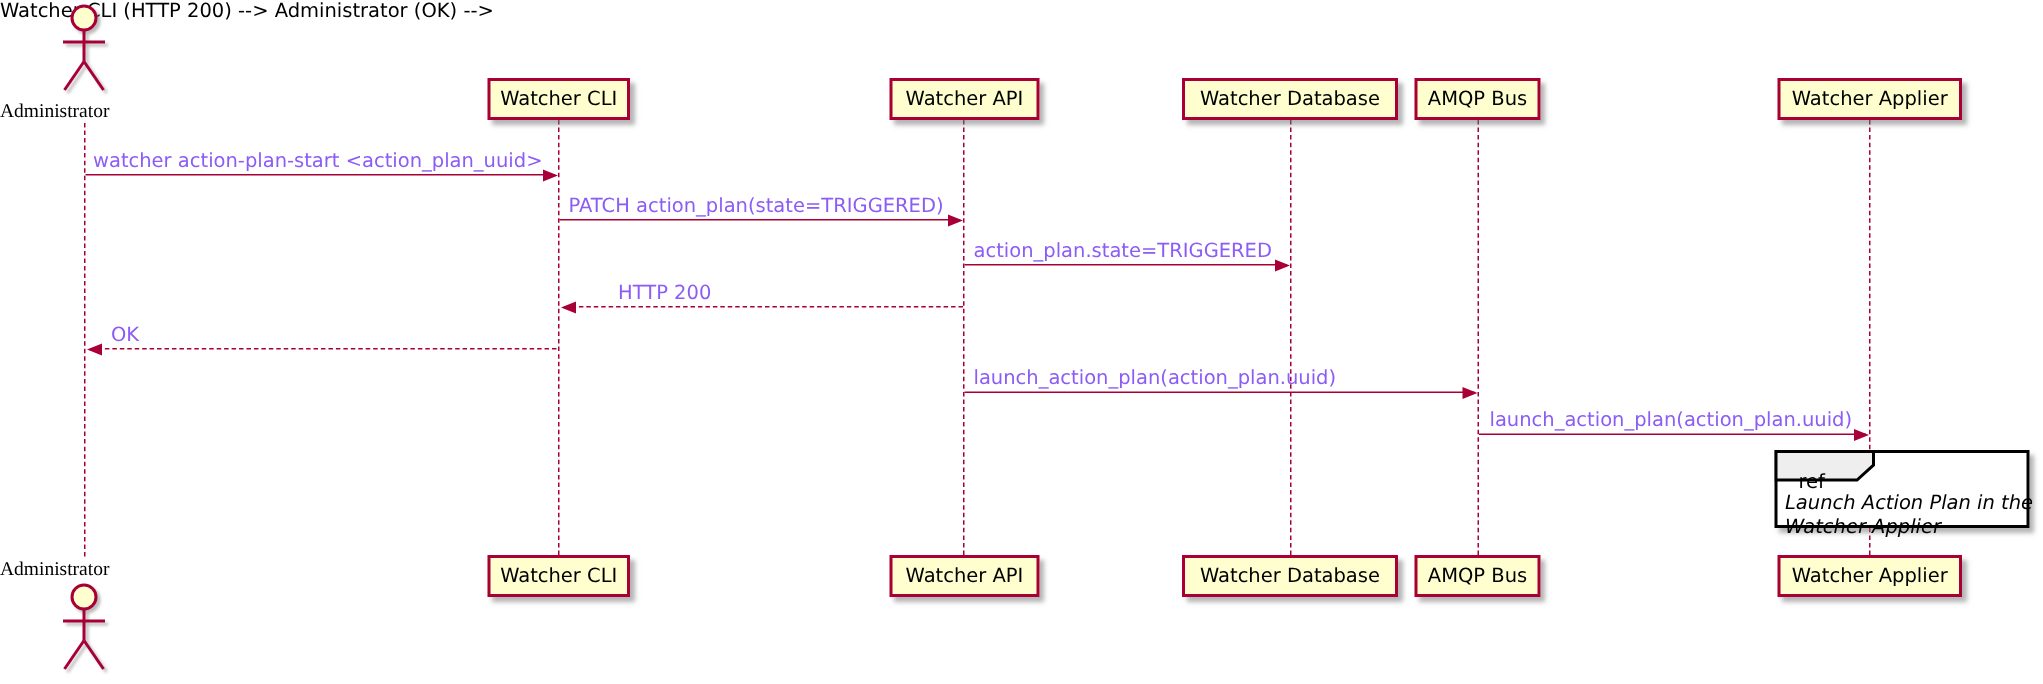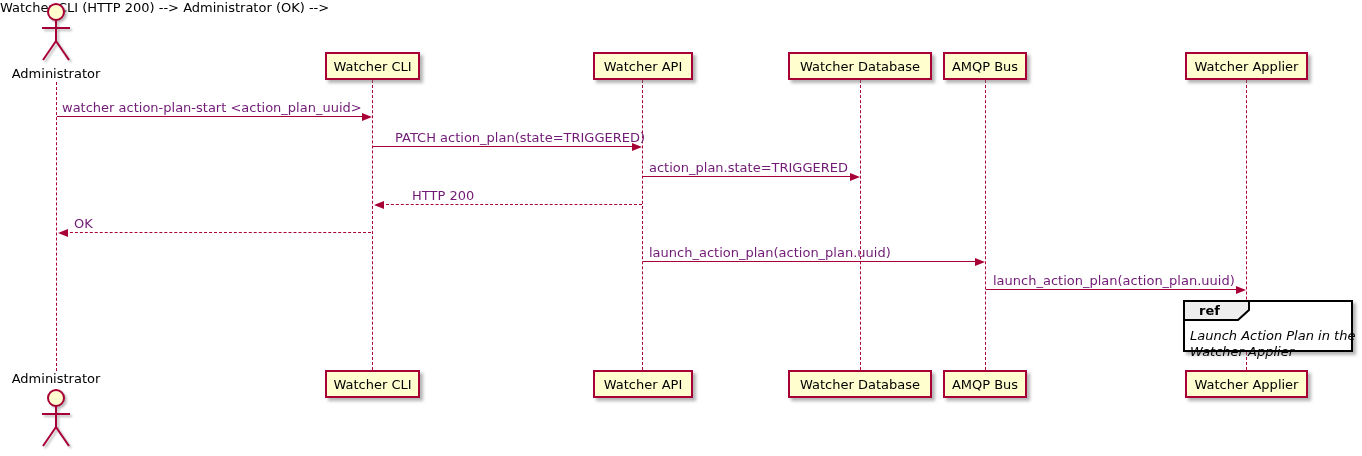--- a/index.html
+++ b/index.html
@@ -28,30 +28,30 @@
     box-shadow: 3px 3px 3px rgba(120,120,120,0.55);
     display: flex;
     align-items: center;
     justify-content: center;
     z-index: 3;
     white-space: nowrap;
   }
   .actor-label {
     position: absolute;
     width: 112px;
-    text-align: center;
     z-index: 3;
     white-space: nowrap;
+    font-family: Liberation Serif, serif;
   }
   .actor-figure { position: absolute; z-index: 3; filter: drop-shadow(2px 2px 1px rgba(120,120,120,0.5)); }
   .msg-label {
     position: absolute;
     z-index: 2;
     white-space: nowrap;
-    color: #701a75;
+    color: #8b5cf6;
   }
   .msg-line { position: absolute; height: 0; z-index: 2; }
   .msg-line.solid  { border-top: 1px solid  #A80036; }
   .msg-line.dashed { border-top: 1px dashed #A80036; }
   .arrow-right, .arrow-left {
     position: absolute;
     width: 0; height: 0;
     border-top: 4px solid transparent;
     border-bottom: 4px solid transparent;
     z-index: 2;
@@ -63,22 +63,22 @@
     left: 1183px; top: 300px;
     width: 170px; height: 52px;
     background: #ffffff;
     border: 2px solid #000000;
     box-shadow: 3px 3px 3px rgba(120,120,120,0.55);
     z-index: 4;
   }
   .ref-header { position: absolute; left: -2px; top: -2px; z-index: 5; }
   .ref-header-text {
     position: absolute;
-    left: 14px; top: 1px;
-    font-weight: bold;
+    left: 14px; top: 12px;
+    font-weight: normal;
     z-index: 6;
     white-space: nowrap;
   }
   .ref-body {
     position: absolute;
     left: 5px; top: 26px;
     line-height: 16px;
     white-space: nowrap;
     font-style: italic;
   }
@@ -149,21 +149,21 @@
   <div class="pbox" style="left:1185px;top:370px; width:123px;">
       <span>Watcher Applier</span>
     </div>
 
   
   <div class="msg-label" style="left:62px; top:100px;">watcher action-plan-start &lt;action_plan_uuid&gt;</div>
   <div class="msg-line solid" style="left:57px; top:116px; width:313px;"></div>
   <div class="arrow-right" style="left:362px; top:113px;"></div>
 
   
-  <div class="msg-label" style="left:379px; top:130px;margin-left:16px;">PATCH action_plan(state=TRIGGERED)</div>
+  <div class="msg-label" style="left:379px; top:130px;">PATCH action_plan(state=TRIGGERED)</div>
   <div class="msg-line solid" style="left:373px; top:146px; width:267px;"></div>
   <div class="arrow-right" style="left:632px; top:143px;"></div>
 
   
   <div class="msg-label" style="left:649px; top:160px;text-align:right;">action_plan.state=TRIGGERED</div>
   <div class="msg-line solid" style="left:643px; top:176px; width:215px;"></div>
   <div class="arrow-right" style="left:850px; top:173px;"></div>
 
    Watcher CLI (HTTP 200) --&gt;
   <div class="msg-label" style="left:412px; top:188px;">HTTP 200</div>

